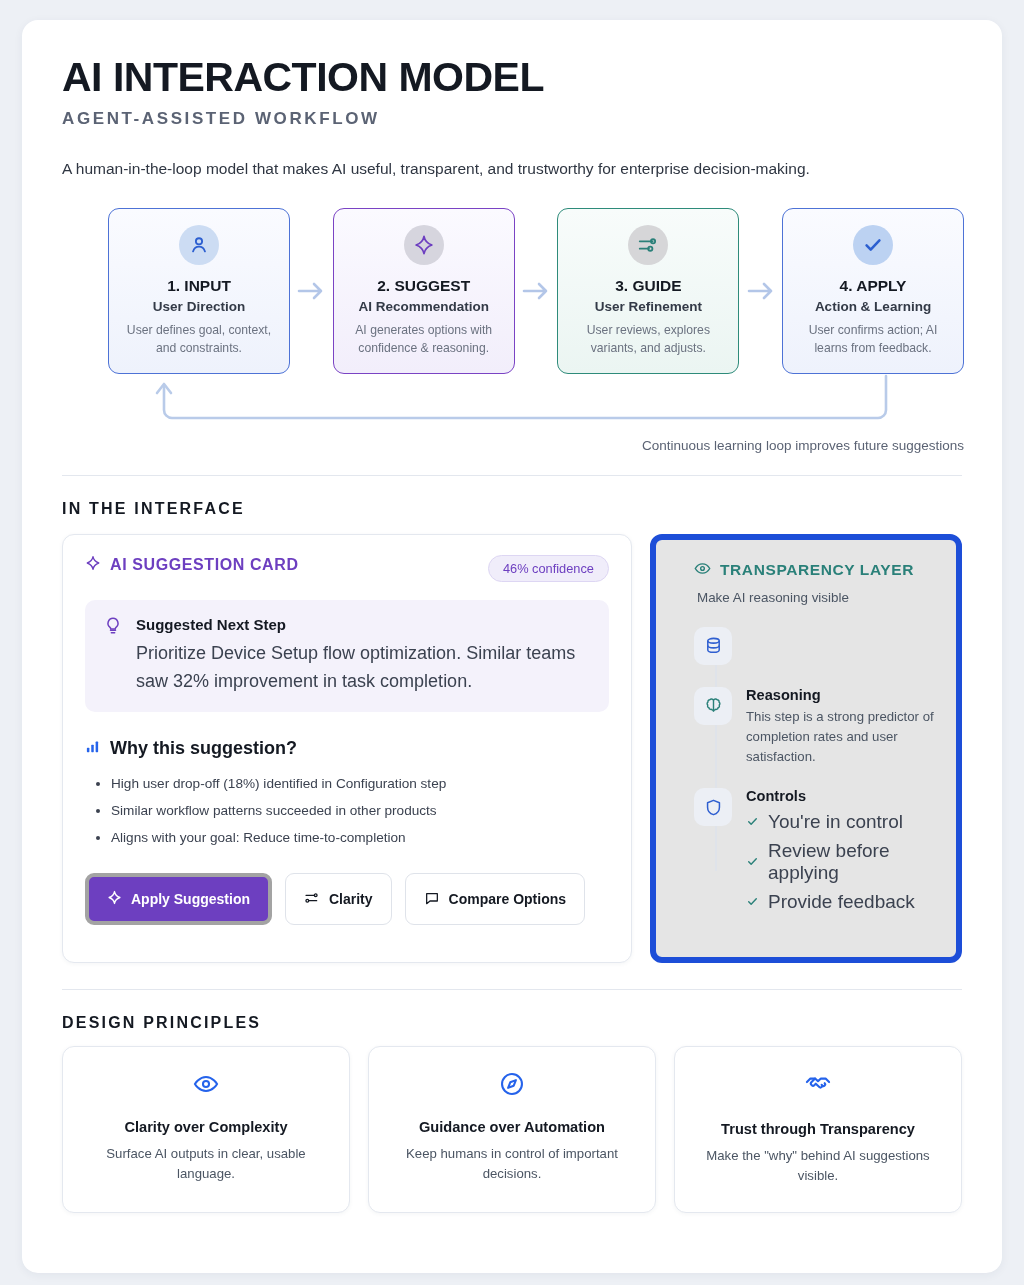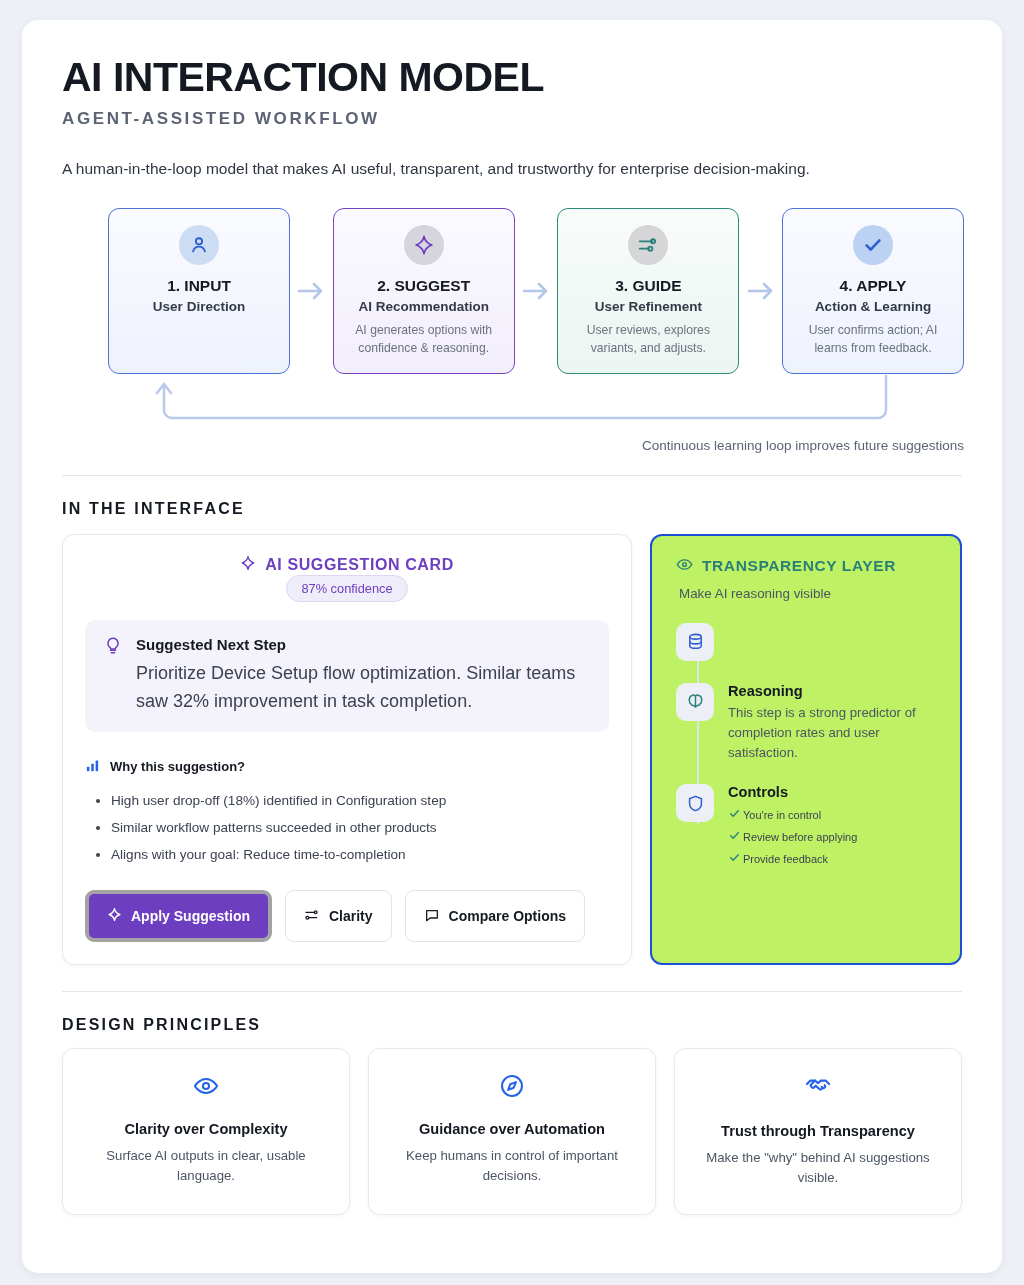--- a/index.html
+++ b/index.html
@@ -72,75 +72,75 @@
   }
 
   
   .iface { display: flex; gap: 18px; padding: 16px 40px 0 40px; align-items: stretch; }
 
   .sug-card {
     flex: 0 0 570px; background: #fff; border: 1px solid #e4e8ef;
     border-radius: 12px; padding: 20px 22px 22px 22px;
     box-shadow: 0 1px 4px rgba(40,50,80,.05);
   }
-  .sug-top { display: flex; align-items: center; justify-content: space-between; flex-direction: column; }
+  .sug-top { display: flex; align-items: flex-start; justify-content: space-between; }
   .sug-title {
     display: flex; align-items: center; gap: 9px;
     font-size: 16px; font-weight: bold; letter-spacing: 0.6px; color: #6d3fc0;
   }
   .pill {
     font-size: 12.8px; color: #6d3fc0; background: #f0edfa;
     border: 1px solid #ddd6f3; border-radius: 999px; padding: 5px 14px;
   }
   .sug-box {
     margin-top: 18px; background: #f4f2fb; border-radius: 10px;
     padding: 16px 18px; display: flex; gap: 13px;
   }
   .sug-box-h { font-size: 15px; font-weight: bold; color: #141922; }
   .sug-box-p { font-size: 18px; color: #3b4250; line-height: 1.55; margin-top: 7px; }
 
   .why-head {
     display: flex; align-items: center; gap: 10px;
-    margin-top: 26px; font-size: 13px; font-weight: bold; color: #141922;
+    margin-top: 26px; font-size: 18px; font-weight: bold; color: #141922;
   }
   .why-list { margin: 11px 0 0 26px; }
   .why-list li { font-size: 13.6px; color: #3b4250; line-height: 2.0; }
 
   .btn-row { display: flex; gap: 13px; margin-top: 22px; }
   .btn {
     display: flex; align-items: center; gap: 9px;
     font-size: 14px; font-weight: bold; border-radius: 9px;
     padding: 13px 18px; cursor: pointer; white-space: nowrap;
   }
   .btn-primary { background: #6d3fc0; color: #fff; border: 4px solid #a3a3a3; }
   .btn-ghost { background: #fff; color: #141922; border: 1px solid #dfe3ea; }
 
   .tp {
-    flex: 1; background: #bef264; border: 2px solid #1d4ed8;
-    border-radius: 12px; padding: 20px 20px 22px 24px;
+    flex: 1; background: #e5e5e5; border: 6px solid #1d4ed8;
+    border-radius: 12px; padding: 20px 20px 22px 38px;
   }
   .tp-title {
     display: flex; align-items: center; gap: 9px;
     font-size: 15.5px; font-weight: bold; letter-spacing: 0.6px; color: #2a8079;
   }
   .tp-sub { font-size: 13.4px; color: #4b5563; margin-top: 9px; margin-left: 3px; }
   .tp-list { position: relative; margin-top: 22px; }
   .tp-rail {
     position: absolute; left: 21px; top: 18px; bottom: 42px;
     width: 2px; background: #dfe3ea;
   }
   .tp-item { display: flex; gap: 14px; position: relative; margin-bottom: 22px; }
   .tp-ico {
     flex: 0 0 38px; width: 38px; height: 38px; border-radius: 10px;
     background: #eceff5; display: flex; align-items: center; justify-content: center;
     position: relative; z-index: 2;
   }
   .tp-h { font-size: 14.6px; font-weight: bold; color: #141922; }
   .tp-p { font-size: 13.2px; color: #4b5563; line-height: 1.5; margin-top: 4px; }
-  .tp-chk { display: flex; align-items: center; gap: 2px; font-size: 11px; color: #3b4250; margin-top: 7px; }
+  .tp-chk { display: flex; align-items: center; gap: 9px; font-size: 19px; color: #3b4250; margin-top: 7px; }
 
   
   .pr-row { display: flex; gap: 18px; padding: 14px 40px 0 40px; }
   .pr-card {
     flex: 1; background: #fff; border: 1px solid #e4e8ef; border-radius: 12px;
     padding: 24px 18px 26px 18px; text-align: center;
     box-shadow: 0 1px 4px rgba(40,50,80,.05);
   }
   .pr-ico { margin-bottom: 18px; }
   .pr-h { font-size: 14.6px; font-weight: bold; color: #141922; }
@@ -162,20 +162,21 @@
 
       <div class="step s1">
         <div class="step-ico">
           <svg width="22" height="22" viewBox="0 0 24 24" fill="none" stroke="#2c5fd0" stroke-width="2" stroke-linecap="round">
             <circle cx="12" cy="8" r="3.4"></circle>
               <path d="M5.5 19c1.2-3.6 4-5.2 6.5-5.2s5.3 1.6 6.5 5.2"></path>
           </svg>
         </div>
         <div class="step-title">1. INPUT</div>
         <div class="step-sub">User Direction</div>
+        <div class="step-desc">User defines goal, context, and constraints.</div>
       </div>
 
       <div class="arrow">
         <svg width="30" height="18" viewBox="0 0 30 18" fill="none" stroke="#b3c6e8" stroke-width="2.6" stroke-linecap="round" stroke-linejoin="round">
           <path d="M3 9h22M18 2l7 7-7 7"></path>
         </svg>
       </div>
 
       <div class="step s2">
         <div class="step-ico">
@@ -243,21 +244,21 @@
     <div class="sug-card">
       <div class="sug-top">
         <div class="sug-title">
           <span>
             <svg width="16" height="16" viewBox="0 0 24 24" fill="none" stroke="#6d3fc0" stroke-width="2" stroke-linejoin="round">
               <path d="M12 2.5c.9 5 3.6 7.7 8.6 9.5-5 1.8-7.7 4.5-8.6 9.5-.9-5-3.6-7.7-8.6-9.5 5-1.8 7.7-4.5 8.6-9.5z"></path>
             </svg>
           </span>
           <span>AI SUGGESTION CARD</span>
         </div>
-        <div class="pill">87% confidence</div>
+        <div class="pill">46% confidence</div>
       </div>
 
       <div class="sug-box">
         <span>
           <svg width="20" height="20" viewBox="0 0 24 24" fill="none" stroke="#6d3fc0" stroke-width="1.8" stroke-linecap="round">
             <path d="M9 17h6M10 20h4"></path>
               <path d="M12 2.8a6 6 0 0 0-3.6 10.8c.6.5.9 1.1.9 1.9h5.4c0-.8.3-1.4.9-1.9A6 6 0 0 0 12 2.8z"></path>
           </svg>
         </span>
         <div>

